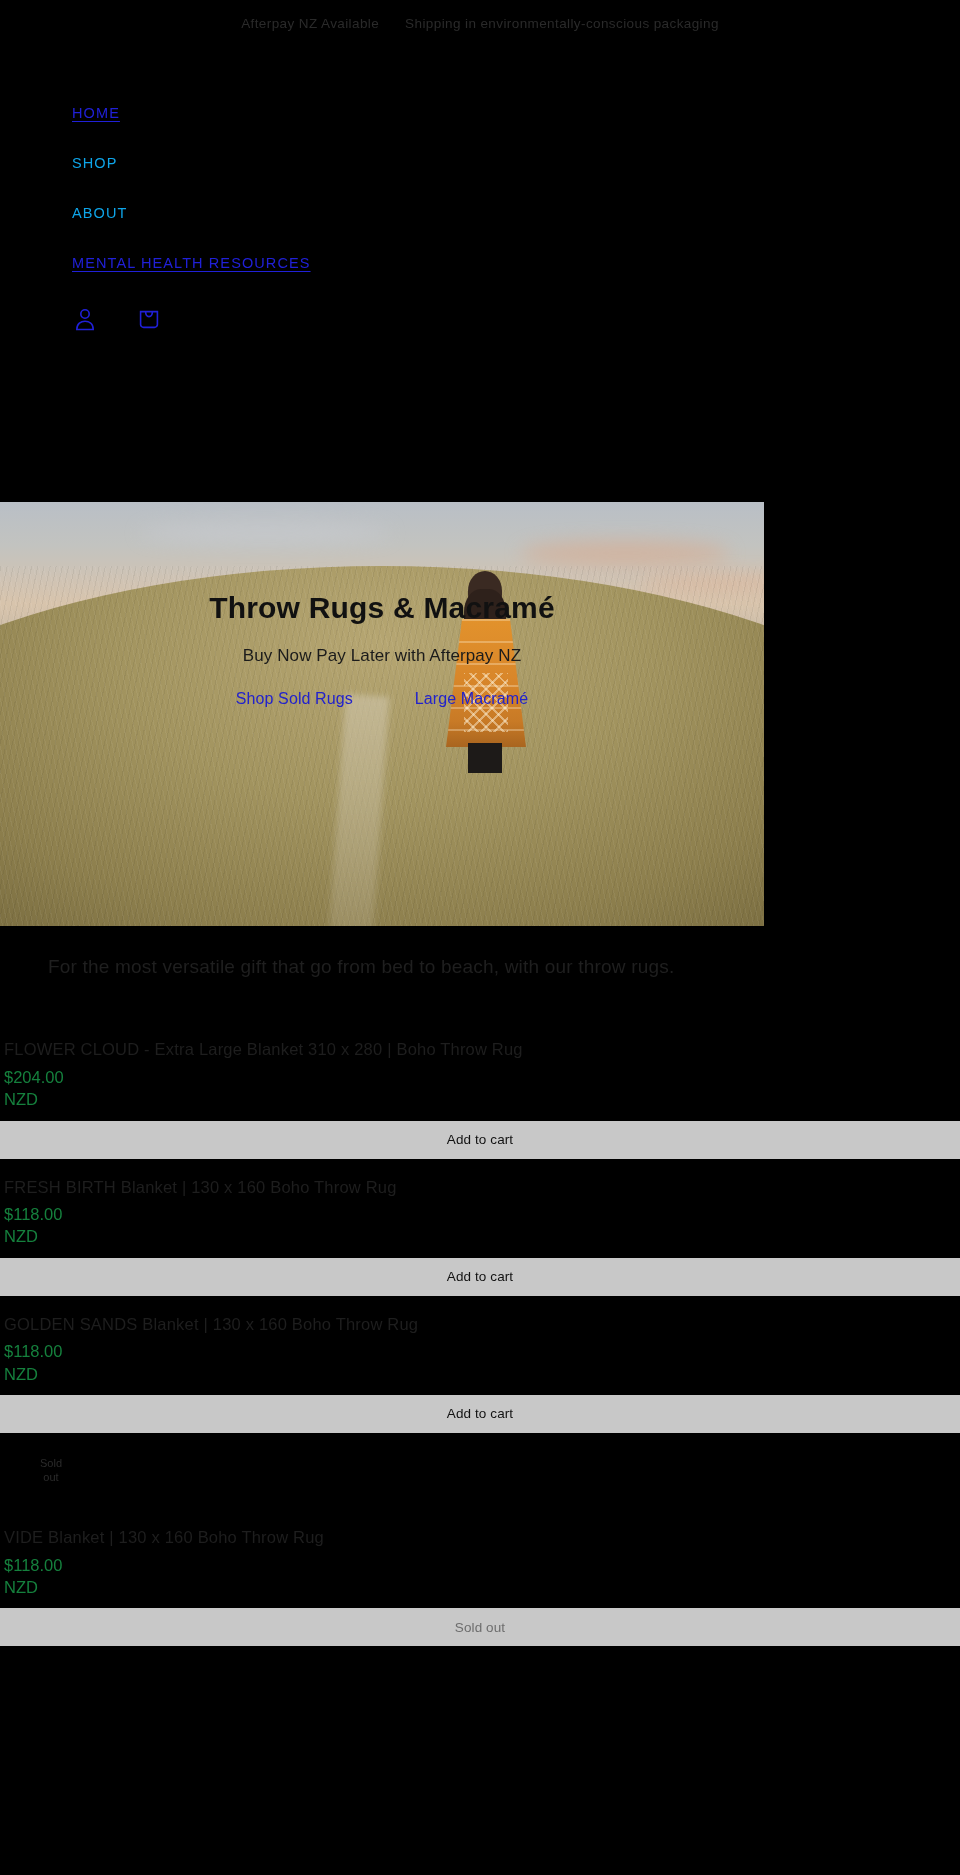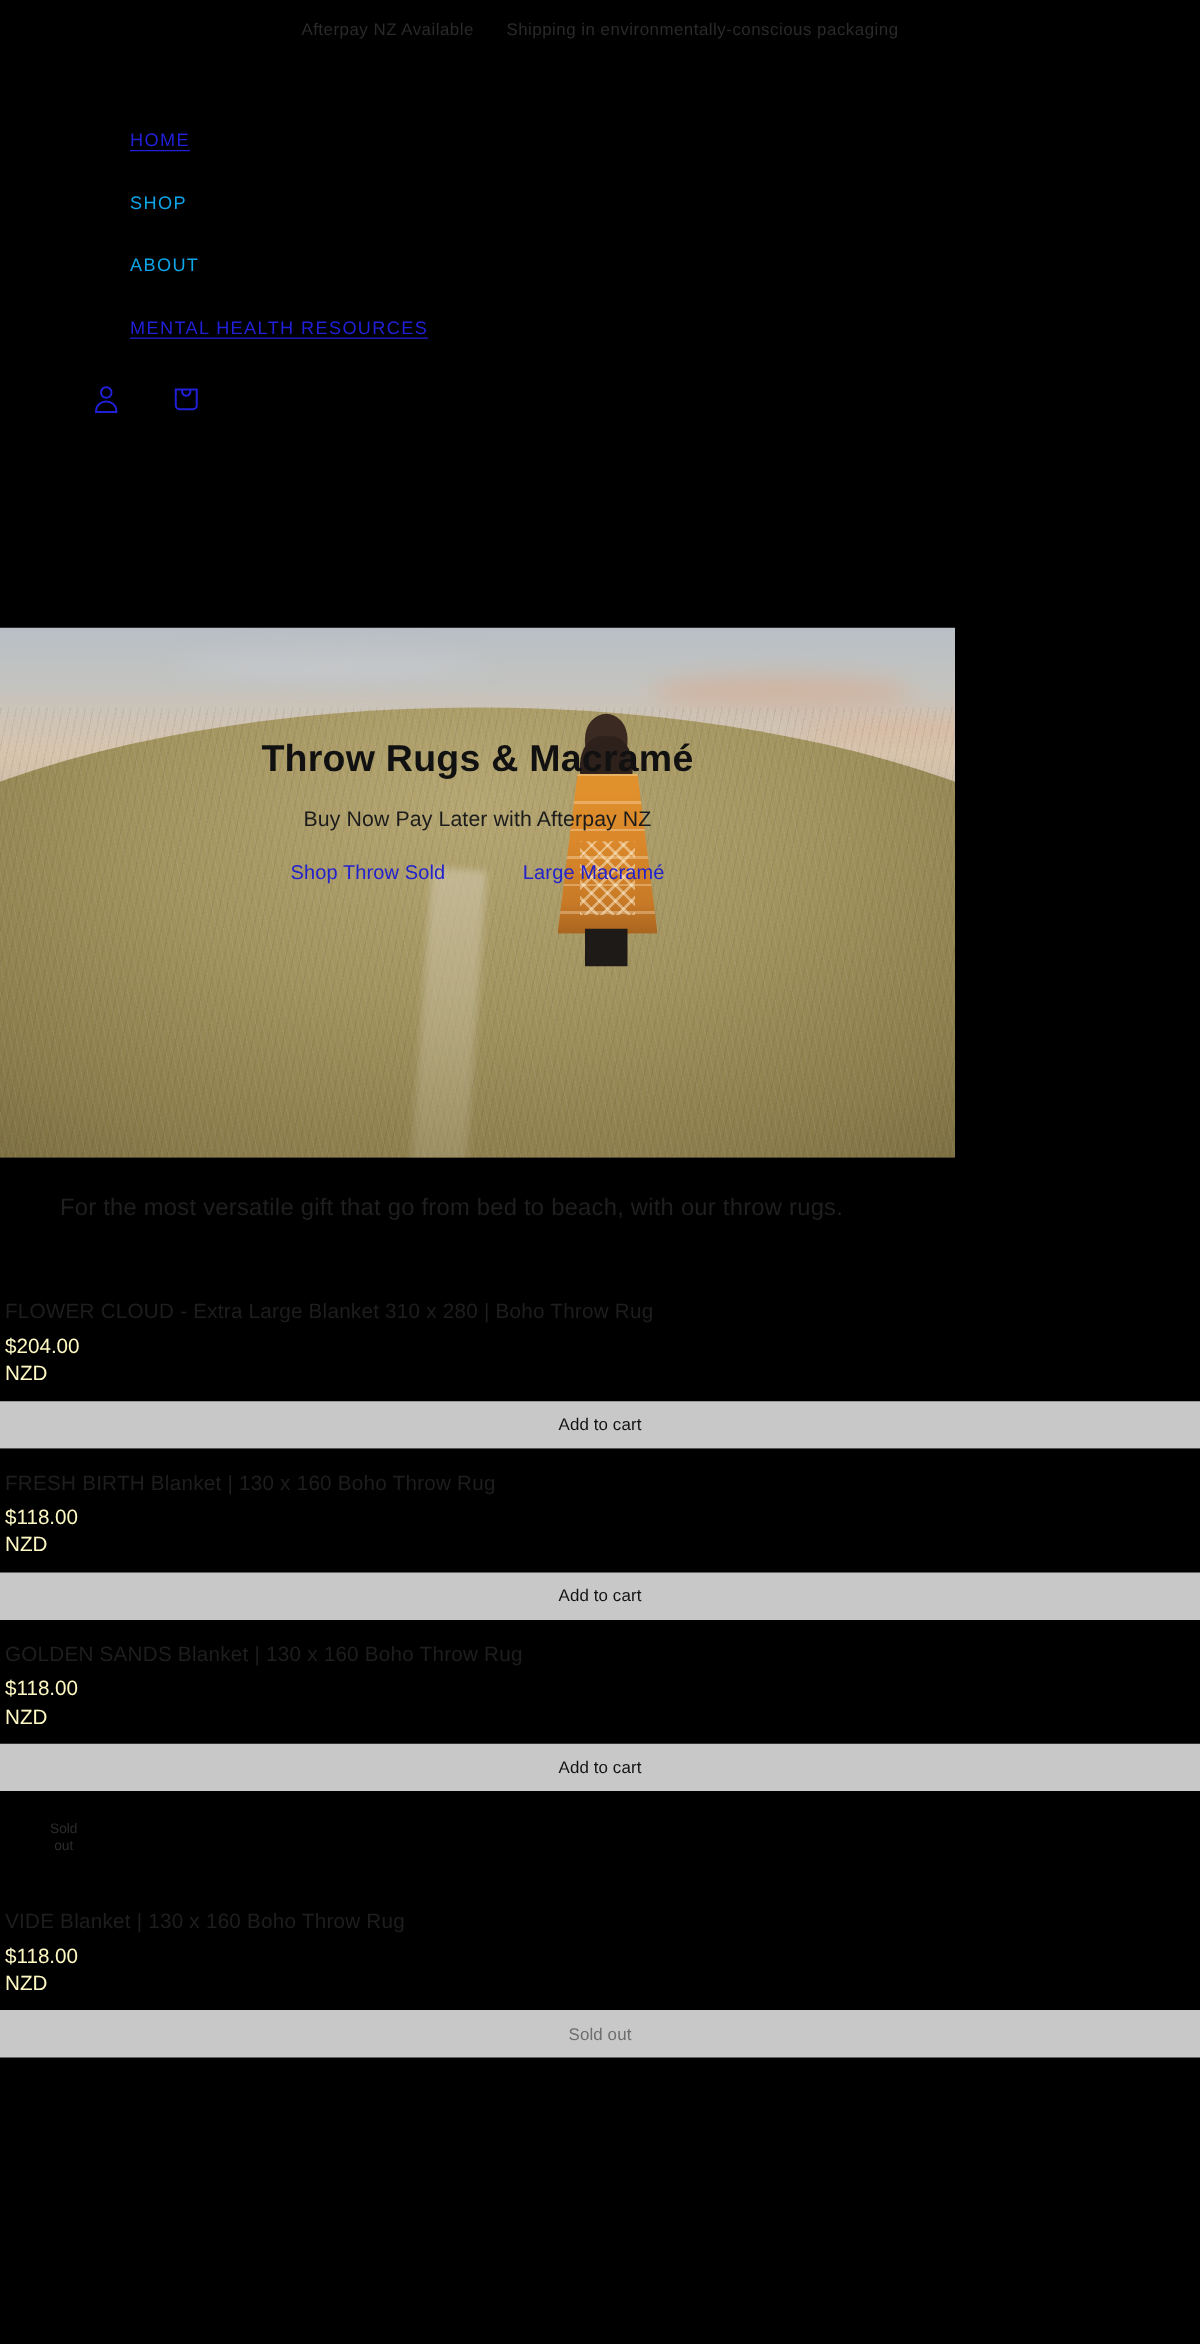--- a/index.html
+++ b/index.html
@@ -27,21 +27,21 @@
     white-space: nowrap;
     font-weight: 400;
   }
 
   
   .header {
     background: #000000;
     padding: 58px 0 0 0;
     height: 456px;
   }
-  .nav-list { list-style: none; padding-left: 104px; text-decoration: underline; }
+  .nav-list { list-style: none; padding-left: 72px; text-decoration: underline; }
   .nav-item { margin-bottom: 32px; }
   .nav-link {
     font-size: 14.5px;
     letter-spacing: 1.1px;
     text-transform: uppercase;
     text-decoration: none;
     display: inline-block;
     font-weight: 400;
   }
   .nav-link.linked { color: #2020d8; text-decoration: underline; text-underline-offset: 3px; }
@@ -252,21 +252,21 @@
     width: 34px;
   }
   .product-title {
     color: #1e1e1e;
     font-size: 16.5px;
     letter-spacing: .2px;
     padding: 8px 10px 6px 4px;
     line-height: 1.25;
   }
   .product-price {
-    color: #fef9c3;
+    color: #15803d;
     font-size: 16.5px;
     line-height: 1.35;
     padding: 0 4px 10px 4px;
   }
   .product-price .cur { display: block; }
   .cart-btn {
     display: block;
     width: 100%;
     height: 38px;
     background: #c8c8c8;
@@ -346,21 +346,21 @@
       <div class="fig-hair"></div>
       <div class="fig-blanket"></div>
       <div class="fig-legs"></div>
     </div>
   </div>
 
   <div class="hero-content">
     <h1 class="hero-title">Throw Rugs &amp; Macramé</h1>
     <p class="hero-sub">Buy Now Pay Later with Afterpay NZ</p>
     <div class="hero-actions">
-      <a href="#" class="hero-btn">Shop Throw Sold</a>
+      <a href="#" class="hero-btn">Shop Sold Rugs</a>
       <a href="#" class="hero-btn">Large Macramé</a>
     </div>
   </div>
 </section>
 
 <section class="richtext">
   <p>For the most versatile gift that go from bed to beach, with our throw rugs.</p>
 </section>
 
 <section class="products">

